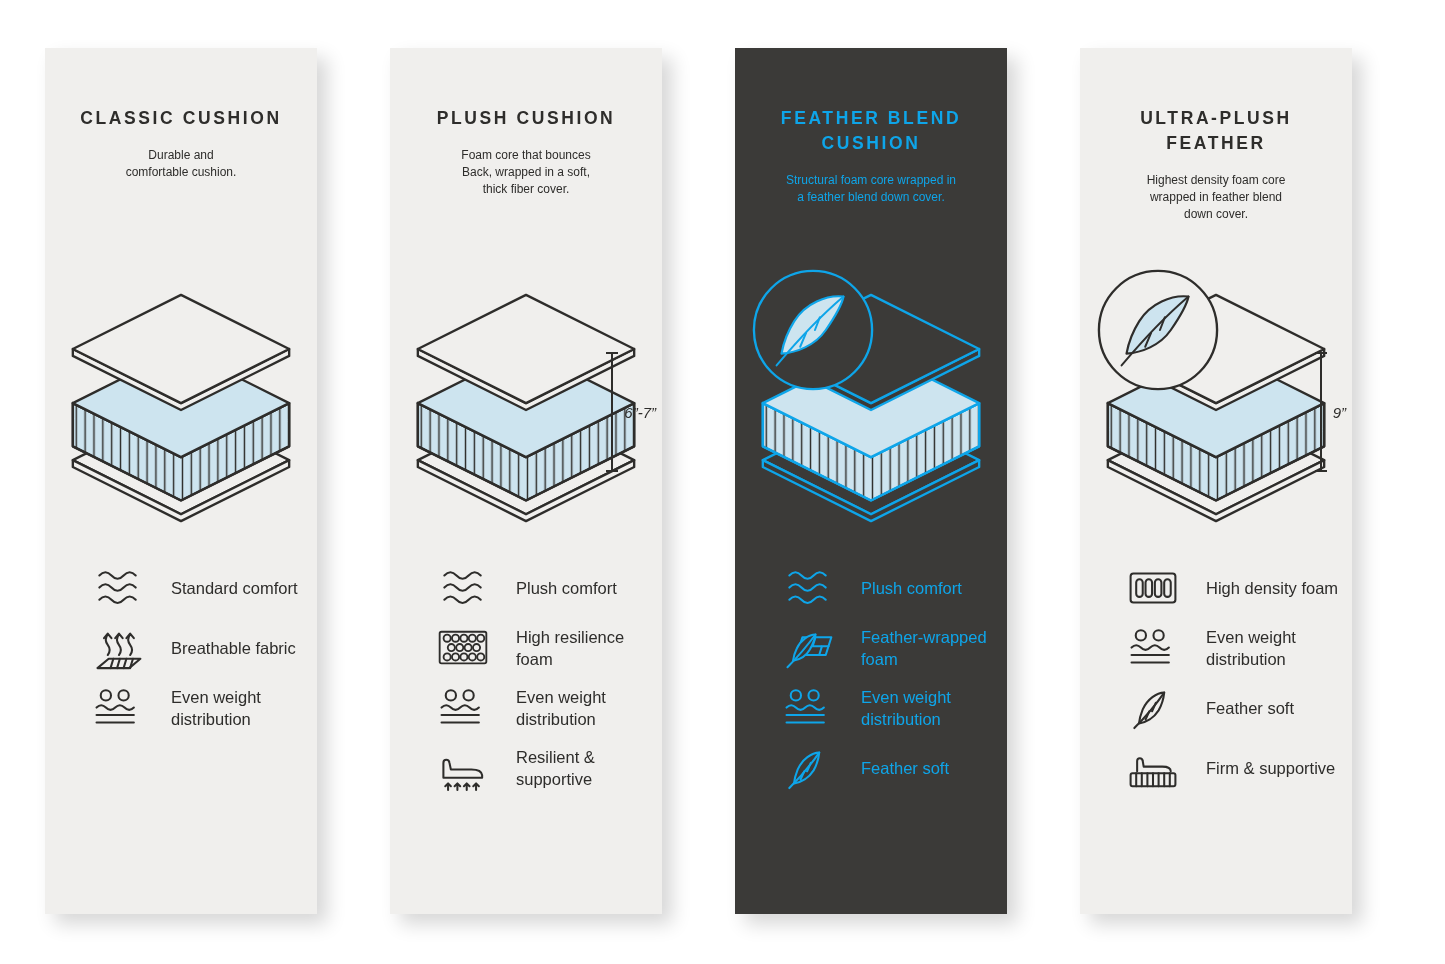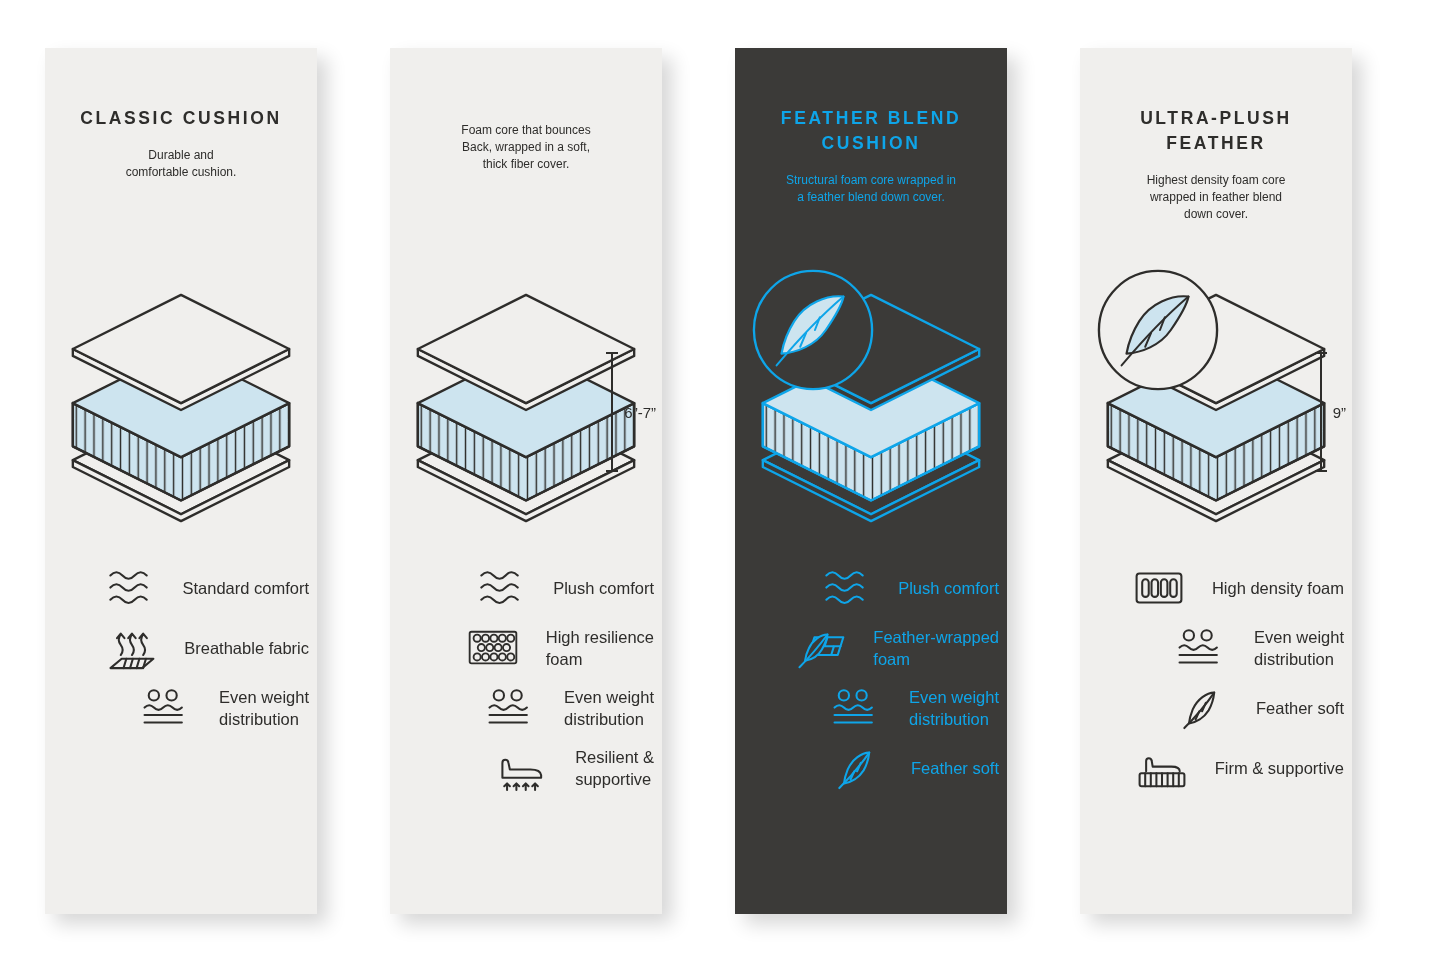--- a/index.html
+++ b/index.html
@@ -8,29 +8,29 @@
   .card{position:absolute;top:48px;width:272px;height:866px;background:#f0efed;--card-bg:#f0efed;
         color:#2e2d2b;box-shadow:10px 10px 18px rgba(0,0,0,0.16);}
   .card.dark{background:#3b3a38;--card-bg:#3b3a38;color:#0ea5e9;}
   .card1{left:45px}.card2{left:390px}.card3{left:735px}.card4{left:1080px}
 
   .card-header{box-sizing:border-box;height:242px;padding:58px 26px 0;text-align:center;}
   .card-title{margin:0;font-size:17.5px;font-weight:bold;letter-spacing:2.6px;line-height:1.42;
               white-space:pre-line;}
   .card-desc{margin:16px 0 0;font-size:12px;line-height:1.42;white-space:pre-line;}
 
-  .diagram{position:relative;height:250px;}
+  .diagram{position:relative;height:250px;font-style:italic;}
   .stack-svg{display:block;margin:0 auto;}
   .badge-svg{position:absolute;left:14px;top:-24px;}
 
   .measure{position:absolute;right:6px;top:60px;display:flex;align-items:center;gap:5px;}
   .measure-label{font-size:15px;}
 
   .features{padding:26px 8px 0 44px;}
-  .feature{display:flex;align-items:center;min-height:45px;margin-bottom:15px;justify-content:flex-end;}
+  .feature{display:flex;align-items:center;min-height:45px;margin-bottom:15px;}
   .feature-icon{width:58px;flex:0 0 58px;display:flex;justify-content:center;align-items:center;}
   .feature-label{margin-left:24px;font-size:16.5px;line-height:1.3;white-space:pre-line;}
 
   
   .plate-face{fill:var(--card-bg);stroke:currentColor;stroke-width:2.4;stroke-linejoin:round;}
   .slab{fill:#cde4ef;stroke:currentColor;stroke-width:2.4;stroke-linejoin:round;}
   .slab-outline{fill:none;stroke:currentColor;stroke-width:2.4;stroke-linejoin:round;}
   .badge-circle{fill:var(--card-bg);stroke:currentColor;stroke-width:2.4;}
   .badge-feather{fill:#cde4ef;stroke:currentColor;stroke-width:2.2;stroke-linejoin:round;}
   .badge-vein{fill:none;stroke:currentColor;stroke-width:2;stroke-linecap:round;}
@@ -168,20 +168,21 @@
             </svg>
           </span>
         <span class="feature-label">Even weight
 distribution</span>
       </div>
     </div>
   </section>
 
   <section class="card card2">
     <header class="card-header">
+      <h2 class="card-title">PLUSH CUSHION</h2>
       <p class="card-desc">Foam core that bounces
 Back, wrapped in a soft,
 thick fiber cover.</p>
     </header>
     <div class="diagram">
       <svg class="stack-svg" viewBox="0 0 240 240" width="236" height="236">
         <path class="plate-face" d="M120 118 L230 173 L120 228 L10 173 Z"></path>
         <path class="plate-face" d="M10 173 L10 180 L120 235 L230 180 L230 173 L120 228 Z"></path>
         <path class="slab" d="M10 115 L10 159 L120 214 L230 159 L230 115 L120 170 Z"></path>
         <path d="M10 115 L10 159 L120 214 L230 159 L230 115 L120 170 Z" fill="url(#hatch)" stroke="none"></path>

